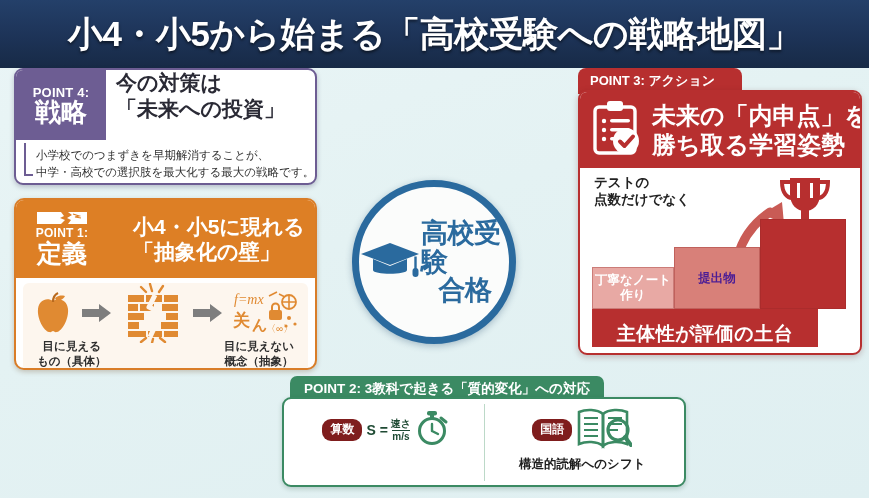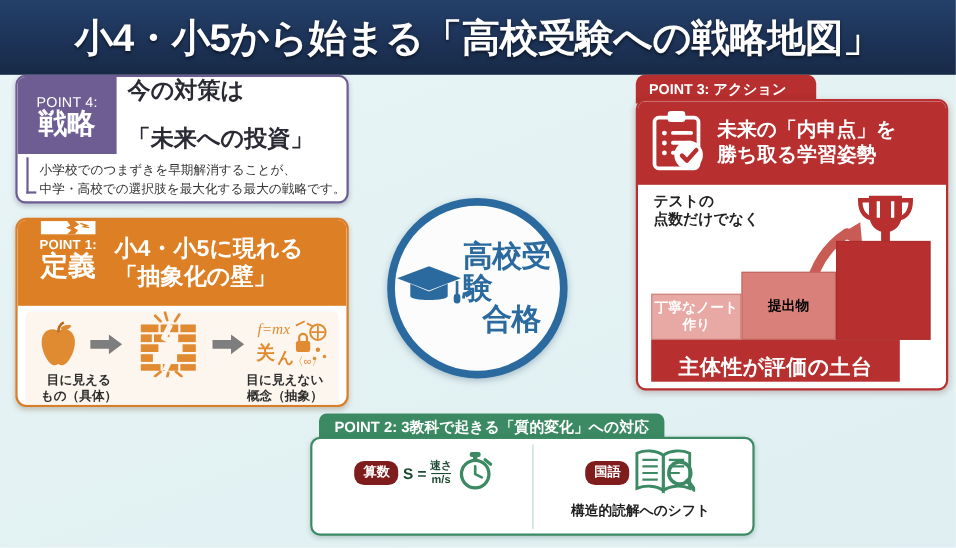--- a/index.html
+++ b/index.html
@@ -41,25 +41,25 @@
     box-shadow: 0 2px 5px rgba(40,30,70,.25);
     overflow: hidden;
   }
   #p4-head { display: flex; height: 70px; }
   #p4-label {
     width: 90px; background: #6d5d93;
     display: flex; flex-direction: column;
     align-items: center; justify-content: center;
     color: #fff; padding-top: 2px;
   }
-  #p4-kicker { font-size: 13px; font-weight: normal; letter-spacing: .2px; }
+  #p4-kicker { font-size: 13px; font-weight: bold; letter-spacing: .2px; }
   #p4-word { font-size: 26px; font-weight: bold; line-height: 1.05; margin-top: -1px; }
   #p4-title {
     flex: 1; display: flex; flex-direction: column;
-    justify-content: space-between; padding: 0 6px 0 10px;
+    justify-content: flex-start; padding: 0 6px 0 10px;
     color: #2a2a35;
   }
   #p4-title span { font-size: 21px; font-weight: bold; line-height: 1.22; white-space: nowrap; }
   #p4-sub {
     height: 45px; padding: 3px 6px 0 20px;
     position: relative;
     display: flex; flex-direction: column; justify-content: center;
   }
   #p4-sub .bracket {
     position: absolute; left: 8px; top: 3px; width: 9px; height: 33px;
@@ -71,21 +71,21 @@
   #p1 {
     left: 14px; top: 198px; width: 303px; height: 172px;
     background: #ffffff;
     border: 2px solid #d97d28;
     border-radius: 10px;
     box-shadow: 0 2px 5px rgba(90,50,10,.25);
     overflow: hidden;
   }
   #p1-head {
     height: 78px; background: #dd7f25;
-    display: flex; padding: 0 8px 0 9px;
+    display: flex; align-items: center; padding: 0 8px 0 9px; gap: 29px;
   }
   #p1-badge {
     width: 74px; flex: 0 0 74px;
     display: flex; flex-direction: column; align-items: center;
   }
   #p1-icon { width: 50px; height: 14px; position: relative; margin-bottom: 1px; }
   #p1-kicker { font-size: 12px; font-weight: bold; color: #fff; letter-spacing: .2px; }
   #p1-word { font-size: 25px; font-weight: bold; color: #fff; line-height: 1.05; }
   #p1-title { flex: 1; display: flex; flex-direction: column; justify-content: center; padding-left: 5px; }
   #p1-title span { color: #fff; font-size: 21px; font-weight: bold; line-height: 1.2; white-space: nowrap; }
@@ -116,36 +116,36 @@
     position: absolute; left: 0; top: 22px; width: 284px; height: 265px;
     background: #ffffff; border: 2px solid #b72f2f; border-radius: 9px;
     box-shadow: 0 2px 6px rgba(90,20,20,.25);
     overflow: hidden;
   }
   #p3-head {
     height: 76px; background: #b72f2f;
     display: flex; align-items: center; padding: 0 8px 0 10px;
   }
   #p3-head-txt { margin-left: 8px; display: flex; flex-direction: column; }
-  #p3-head-txt span { color: #fff; font-size: 18px; font-weight: bold; line-height: 1.22; white-space: nowrap; }
+  #p3-head-txt span { color: #fff; font-size: 24px; font-weight: bold; line-height: 1.22; white-space: nowrap; }
   #p3-chart { position: relative; height: 185px; padding: 4px 9px 6px 9px; }
   #p3-annot {
     position: absolute; left: 14px; top: 6px;
     font-size: 13.5px; font-weight: bold; color: #222; line-height: 1.26;
   }
   .bar {
     position: absolute; display: flex; align-items: center; justify-content: center;
     border: 1px solid rgba(150,40,40,.35);
   }
   #bar1 { left: 12px;  bottom: 44px; width: 82px;  height: 42px; background: #e8a9a4; }
   #bar2 { left: 94px;  bottom: 44px; width: 86px;  height: 62px; background: #d88079; }
   #bar3 { left: 180px; bottom: 44px; width: 86px;  height: 90px; background: #b72f2f; }
   .bar-label { font-size: 12.5px; font-weight: bold; color: #ffffff; text-align: center; line-height: 1.2; }
   #bar1 .bar-label { color: #ffffff; }
-  #bar2 .bar-label { color: #000000; }
+  #bar2 .bar-label { color: #4c1d95; }
   #p3-base {
     position: absolute; left: 12px; bottom: 6px; width: 226px; height: 38px;
     background: #b72f2f; display: flex; align-items: flex-end; justify-content: center;
   }
   #p3-base span { color: #fff; font-size: 19px; font-weight: bold; letter-spacing: .5px; }
 
   
   #center {
     position: absolute; left: 352px; top: 180px; width: 164px; height: 164px;
     border-radius: 50%;

